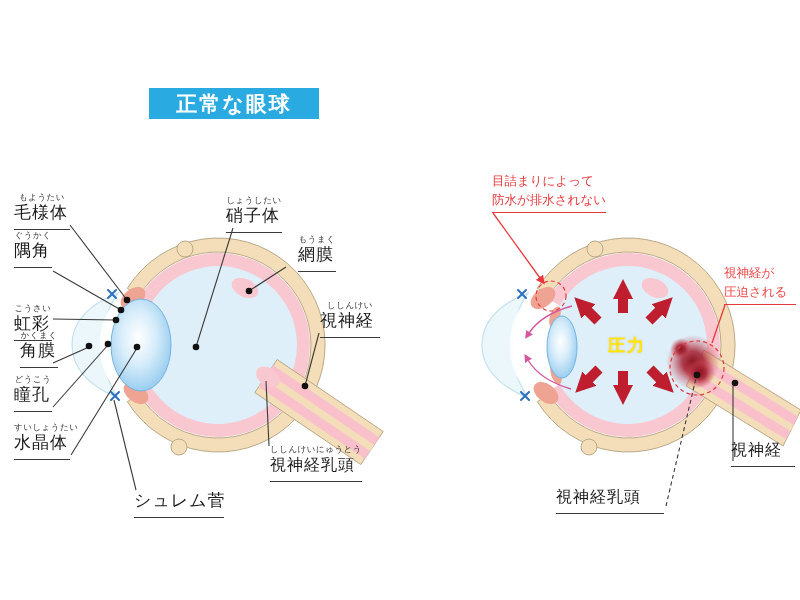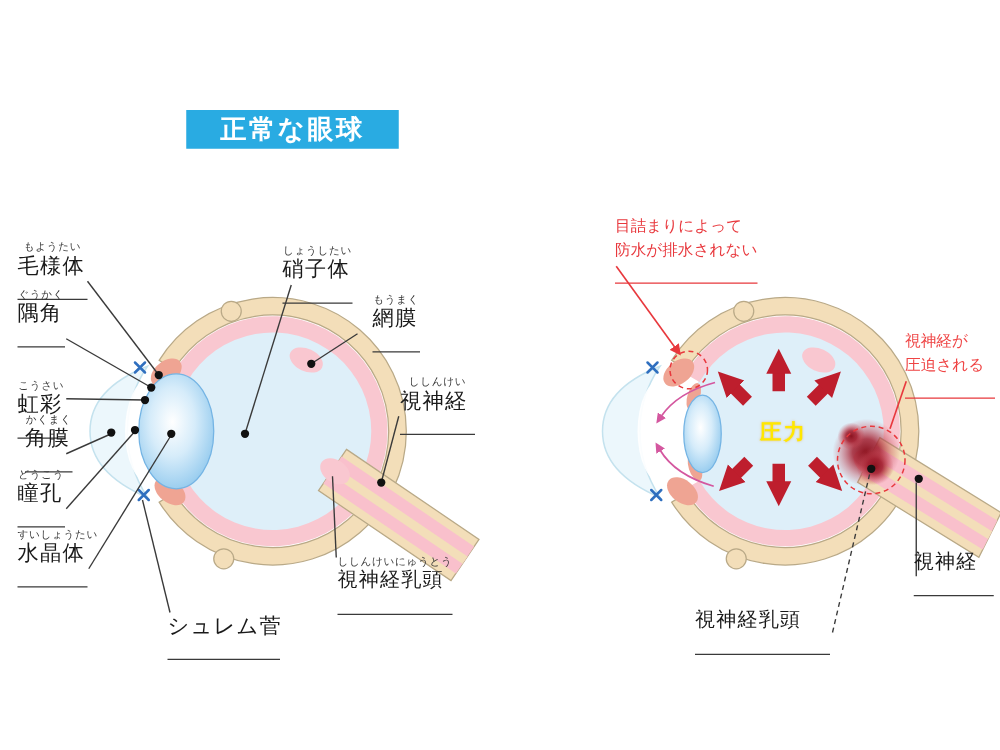--- a/index.html
+++ b/index.html
@@ -3,27 +3,27 @@
 <meta charset="utf-8">
 <style>
   html,body{margin:0;padding:0;background:#fff;}
   .stage{position:relative;width:800px;height:600px;background:#ffffff;overflow:hidden;
          font-family:"Liberation Sans","DejaVu Sans",sans-serif;}
   .hdr{position:absolute;height:31px;line-height:31px;text-align:center;color:#fff;
        font-weight:bold;font-size:21px;letter-spacing:2px;margin-left:29px;}
   .hdr-left{left:120px;top:88px;width:170px;background:#29ABE2;}
   .hdr-right{left:556px;top:88px;width:163px;background:#F7A63C;}
   svg.canvas{position:absolute;left:0;top:0;}
-  .lbl{position:absolute;border-bottom:1.2px solid #3a3a3a;padding-bottom:16px;color:#1a1a1a;}
+  .lbl{position:absolute;border-bottom:1.2px solid #3a3a3a;padding-bottom:6px;color:#1a1a1a;}
   .fur{display:block;font-size:8.5px;line-height:10px;height:10px;color:#333;
        text-align:center;letter-spacing:.5px;white-space:nowrap;}
   .kan{display:block;font-size:17px;line-height:21px;font-weight:500;letter-spacing:1px;white-space:nowrap;}
   .kan.sm{font-size:16px;}
   .note{position:absolute;font-size:12.5px;line-height:19px;white-space:nowrap;
-        padding-bottom:16px;}
+        padding-bottom:2px;}
   .note.red{color:#E8383D;border-bottom:1.5px solid #E8383D;}
   .note.blk{color:#ef4444;border-bottom:1.5px solid #E8383D;}
   .pressure{position:absolute;font-size:17px;font-weight:bold;color:#FFE800;
             letter-spacing:2px;text-shadow:0 0 2px rgba(245,150,0,.55);}
 </style>
 </head>
 <body>
 
 <div class="stage">
 

